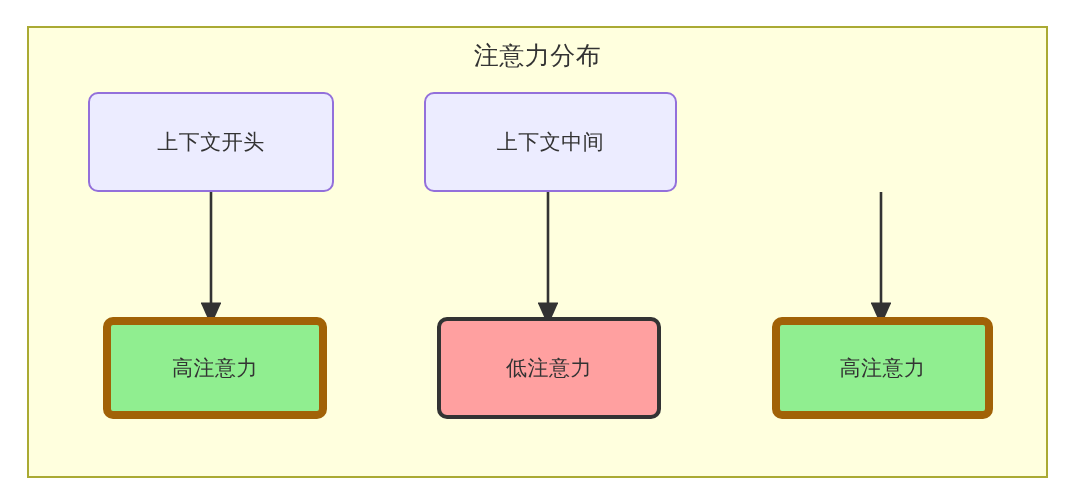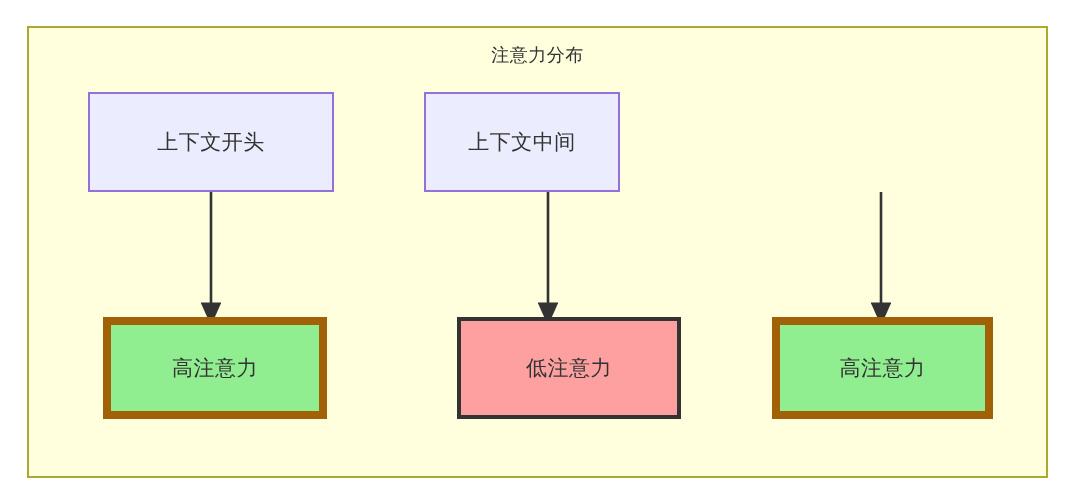--- a/index.html
+++ b/index.html
@@ -32,40 +32,41 @@
     border: 2px solid #aaaa33;
     box-sizing: border-box;
   }
 
   .subgraph-title {
     position: absolute;
     left: 0;
     top: 14px;
     width: 100%;
     text-align: center;
-    font-size: 18px;
+    font-size: 25px;
     line-height: 26px;
     color: #333333;
     letter-spacing: 0.5px;
     white-space: nowrap;
   }
 
   
   .node {
     position: absolute;
     box-sizing: border-box;
     display: flex;
     align-items: center;
     justify-content: center;
     text-align: center;
     color: #333333;
     font-size: 21px;
     line-height: 26px;
     letter-spacing: 0.5px;
     white-space: nowrap;
+    border-radius: 10px;
   }
 
   .node.context {
     background: #ececff;
     border: 2px solid #9370db;
   }
 
   .node.high-attn {
     background: #90ee90;
     border: 8px solid #a16207;
@@ -106,30 +107,30 @@
 
     <line x1="548" y1="192" x2="548" y2="305" stroke="#333333" stroke-width="2.6" marker-end="url(#arrowhead)"></line>
 
     <line x1="881" y1="192" x2="881" y2="305" stroke="#333333" stroke-width="2.6" marker-end="url(#arrowhead)"></line>
   </svg>
 
   <div class="node context" style="left:88px; top:92px; width:246px; height:100px;">
     <span>上下文开头</span>
   </div>
 
-  <div class="node context" style="left:424px; top:92px; width:196px; height:100px;">
+  <div class="node context" style="left:424px; top:92px; width:253px; height:100px;">
     <span>上下文中间</span>
   </div>
 
 
   <div class="node high-attn" style="left:103px; top:317px; width:224px; height:102px;">
     <span>高注意力</span>
   </div>
 
-  <div class="node low-attn" style="left:437px; top:317px; width:224px; height:102px;margin-left:20px;">
+  <div class="node low-attn" style="left:437px; top:317px; width:224px; height:102px;">
     <span>低注意力</span>
   </div>
 
   <div class="node high-attn" style="left:772px; top:317px; width:221px; height:102px;">
     <span>高注意力</span>
   </div>
 
 </div>
 
 </body></html>

